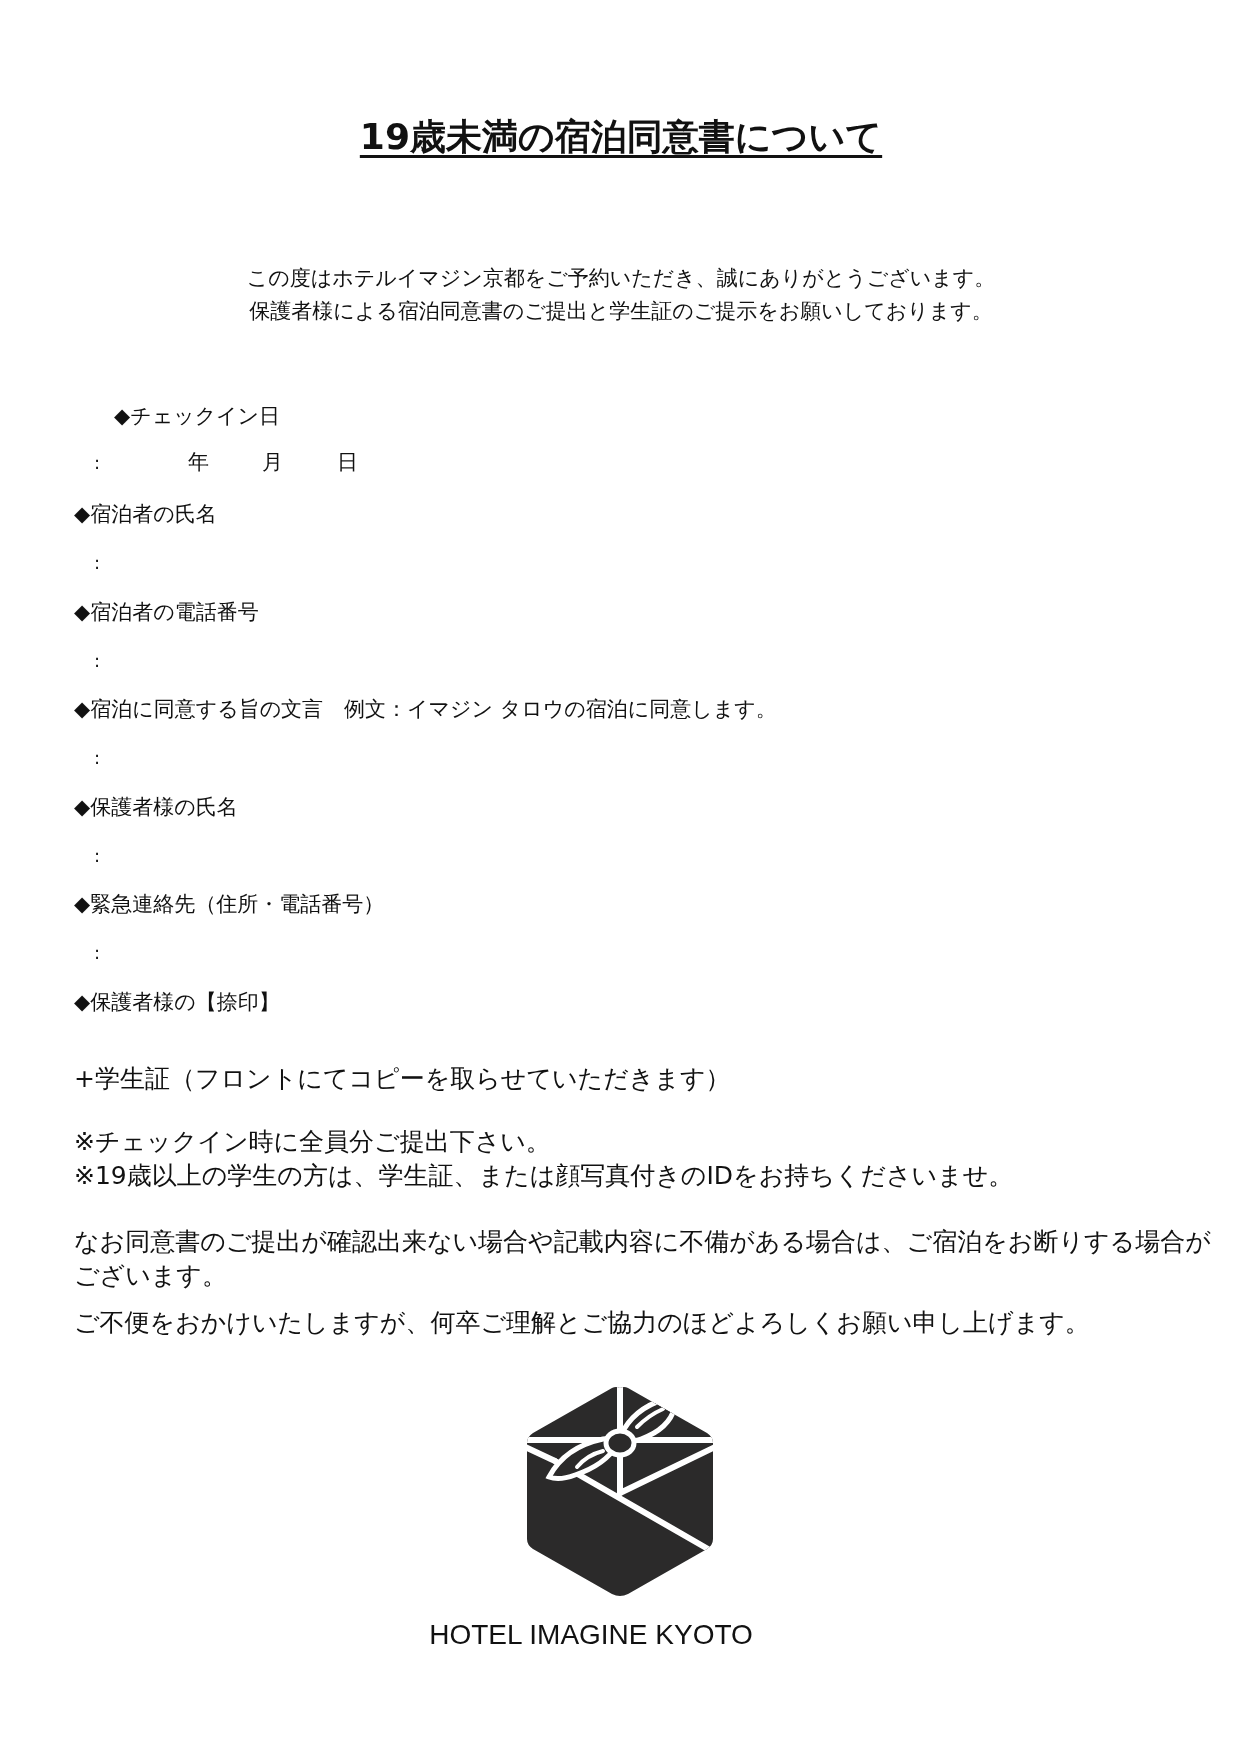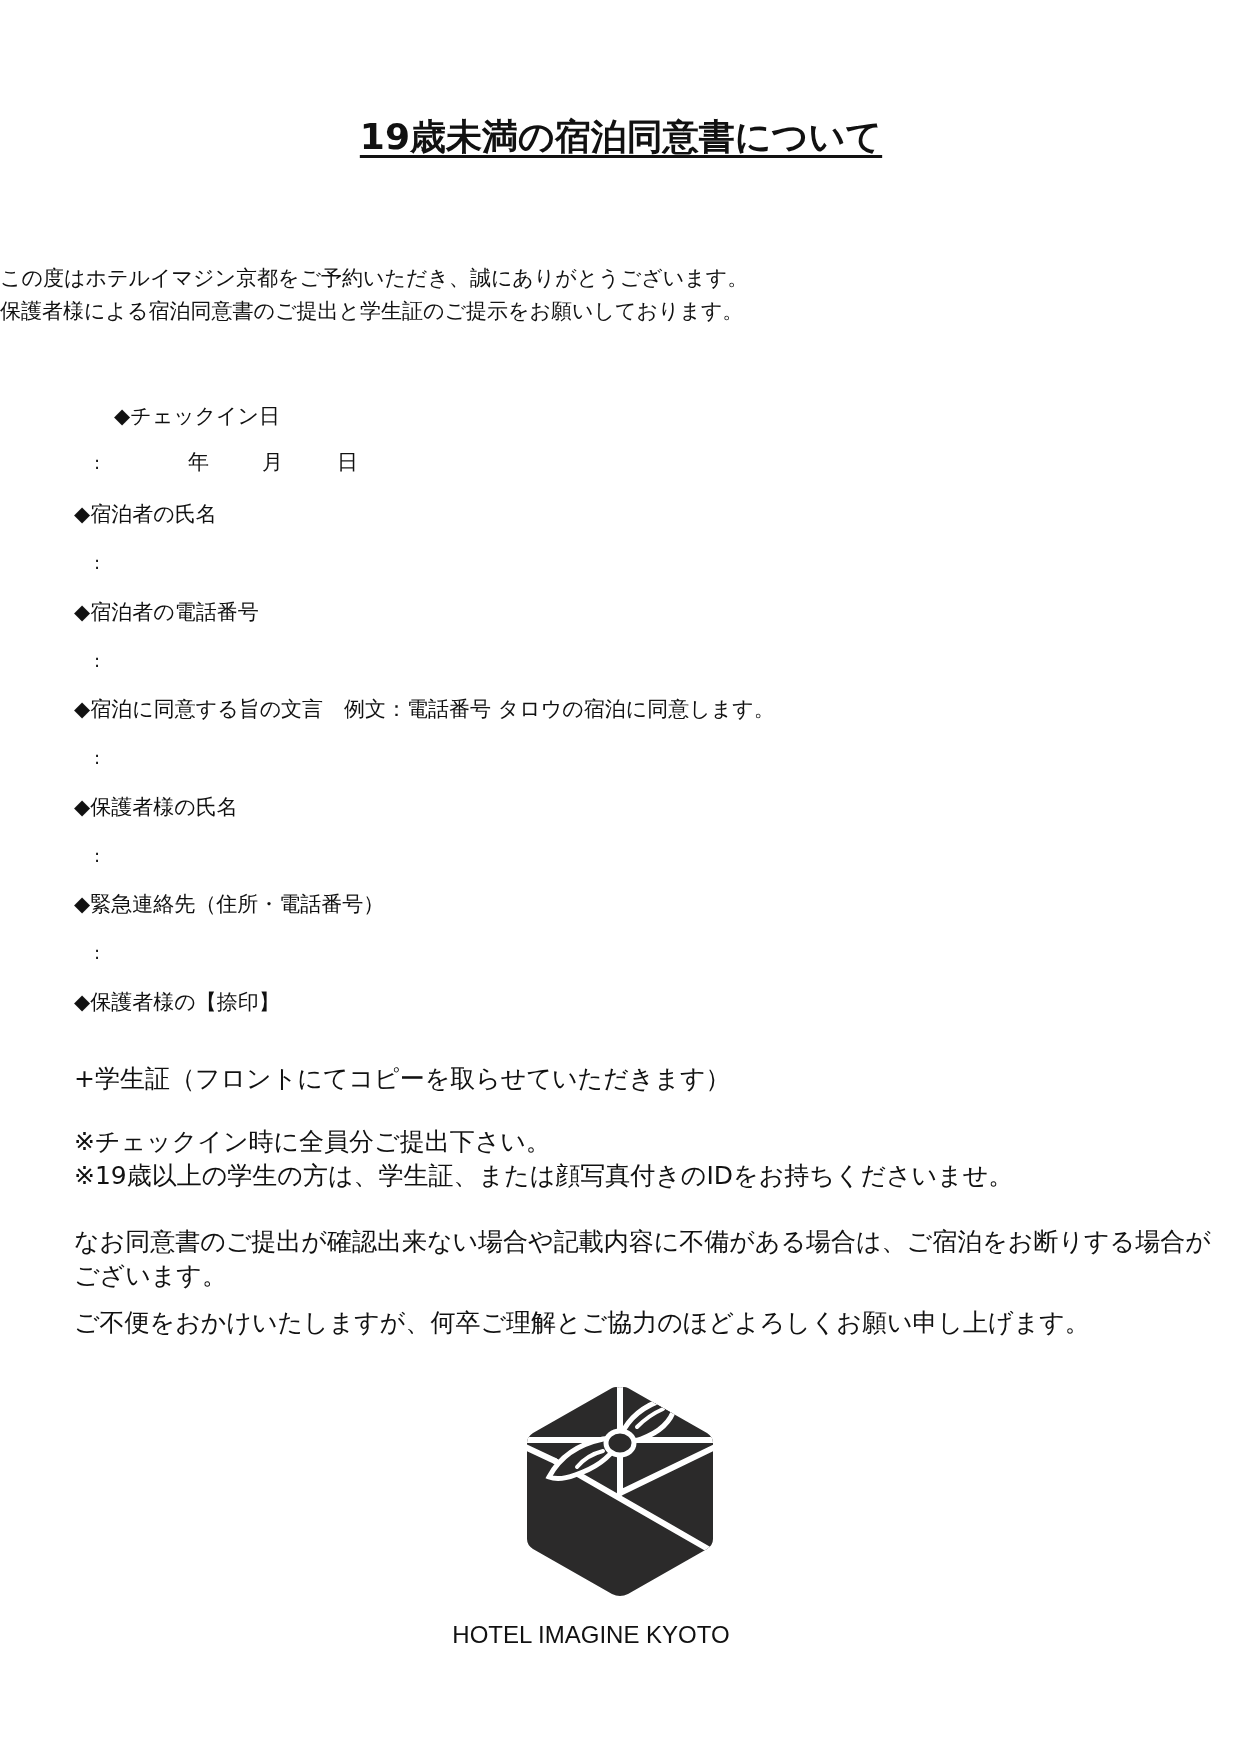--- a/index.html
+++ b/index.html
@@ -8,32 +8,32 @@
       font-family: "DejaVu Sans", "Liberation Sans", sans-serif;
       color: #111111;
     }
     .abs { position: absolute; white-space: nowrap; }
     .title {
       left: 0; width: 1242px; top: 112px; text-align: center;
       font-size: 36px; font-weight: bold; line-height: 50px;
     }
     .title span { text-decoration: underline; text-decoration-thickness: 3px; text-underline-offset: 6px; }
     .intro {
-      left: 0; width: 1242px; top: 262px; text-align: left;
+      left: 0; width: 1242px; top: 262px; text-align: center;
       font-size: 21px; line-height: 33px;
     }
     .intro div { white-space: nowrap; }
     .field-label { left: 74px; font-size: 21px; line-height: 28px; }
     .field-colon { left: 94px; font-size: 18px; line-height: 26px; }
     .date-part { font-size: 21px; line-height: 28px; }
     .note { left: 74px; font-size: 25px; line-height: 28px; }
     .logo { left: 525px; top: 1385px; width: 190px; height: 212px; }
     .brand {
       left: 0; width: 1182px; top: 1620px; text-align: center;
-      font-family: "Liberation Sans", sans-serif; font-size: 24px; line-height: 30px;
+      font-family: "Liberation Sans", sans-serif; font-size: 28px; line-height: 30px;
     }
   </style>
 </head>
 <body>
 
 <div class="abs title">
   <span>19歳未満の宿泊同意書について</span>
 </div>
 
 <div class="abs intro">
@@ -46,21 +46,21 @@
 <div class="abs date-part" style="left:188px; top:448px;">年</div>
 <div class="abs date-part" style="left:262px; top:448px;">月</div>
 <div class="abs date-part" style="left:337px; top:448px;">日</div>
 
 <div class="abs field-label" style="top:500px;">◆宿泊者の氏名</div>
 <div class="abs field-colon" style="top:550px;">:</div>
 
 <div class="abs field-label" style="top:598px;">◆宿泊者の電話番号</div>
 <div class="abs field-colon" style="top:648px;">:</div>
 
-<div class="abs field-label" style="top:695px;">◆宿泊に同意する旨の文言　例文：電話番号 タロウの宿泊に同意します。</div>
+<div class="abs field-label" style="top:695px;">◆宿泊に同意する旨の文言　例文：イマジン タロウの宿泊に同意します。</div>
 <div class="abs field-colon" style="top:745px;">:</div>
 
 <div class="abs field-label" style="top:793px;">◆保護者様の氏名</div>
 <div class="abs field-colon" style="top:843px;">:</div>
 
 <div class="abs field-label" style="top:890px;">◆緊急連絡先（住所・電話番号）</div>
 <div class="abs field-colon" style="top:940px;">:</div>
 
 <div class="abs field-label" style="top:988px;">◆保護者様の【捺印】</div>
 

